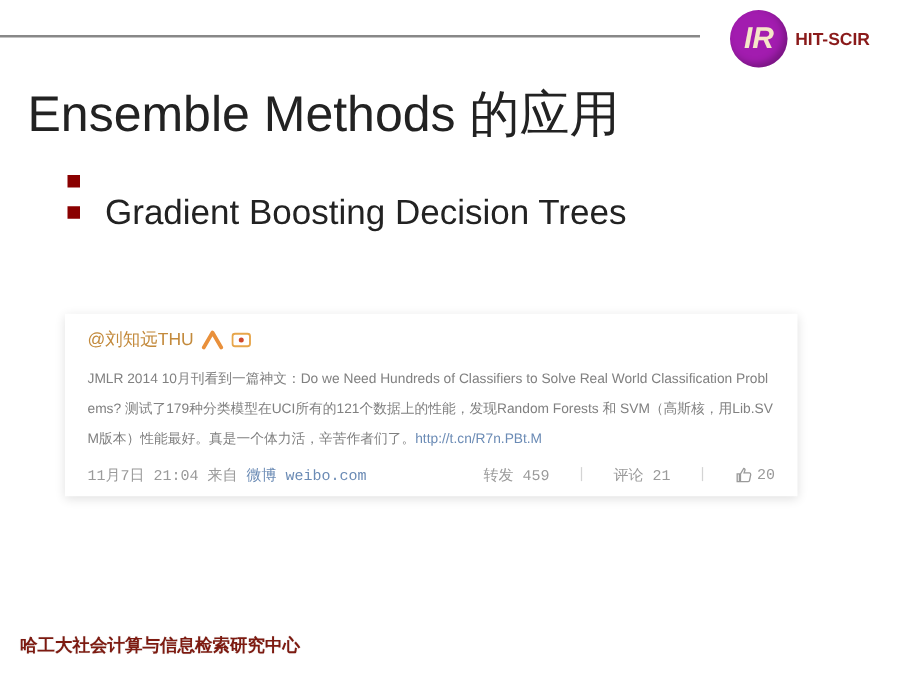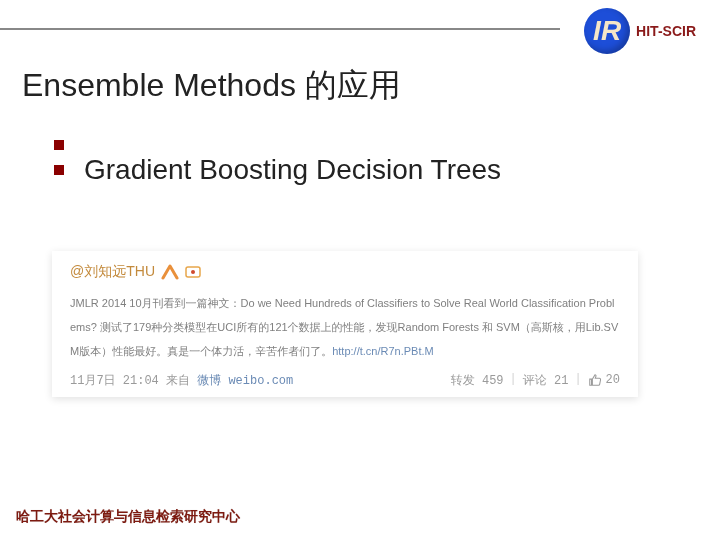--- a/index.html
+++ b/index.html
@@ -16,36 +16,36 @@
     top: 28px; left: 0; width: 560px;
     height: 2px; background: #888;
   }
   .logo-block {
     position: absolute;
     top: 8px; right: 24px;
     display: flex; align-items: center; gap: 6px;
   }
   .logo-circle {
     width: 46px; height: 46px;
-    background: #1d4ed8;
+    background: #a21caf;
     border-radius: 50%;
     display: flex; align-items: center; justify-content: center;
     color: #f5e6c8; font-style: italic; font-weight: bold;
-    font-size: 28px;
+    font-size: 24px;
     box-shadow: inset -3px -3px 6px rgba(0,0,0,.25);
   }
   .logo-text {
     font-size: 14px;
     color: #8a1a1a;
     font-weight: bold;
   }
   .title {
     position: absolute;
     top: 64px; left: 22px;
-    font-size: 32px;
+    font-size: 40px;
     color: #222;
   }
   .bullets {
     position: absolute;
     top: 140px; left: 54px;
   }
   .bullet-item {
     display: flex; align-items: center;
     margin-bottom: 4px;
   }
@@ -79,21 +79,21 @@
     line-height: 2.2;
     word-break: break-all;
   }
   .weibo-body a { color: #6b8bb5; text-decoration: none; }
   .weibo-meta {
     display: flex; align-items: center;
     margin-top: 8px; font-size: 12px; color: #9a9a9a; font-family: Liberation Mono, monospace;
   }
   .meta-left { flex: 1; }
   .meta-left a { color: #6b8bb5; text-decoration: none; }
-  .meta-right { display: flex; gap: 6px; }
+  .meta-right { display: flex; gap: 22px; }
   .meta-sep { color: #d4d4d4; }
   .like-icon {
     display: inline-flex; align-items: center;
   }
   .footer-text {
     position: absolute;
     left: 16px; bottom: 14px;
     font-size: 14px; font-weight: bold;
     color: #7d1a10;
     text-shadow: 0 0 1px rgba(0,0,0,.15);

